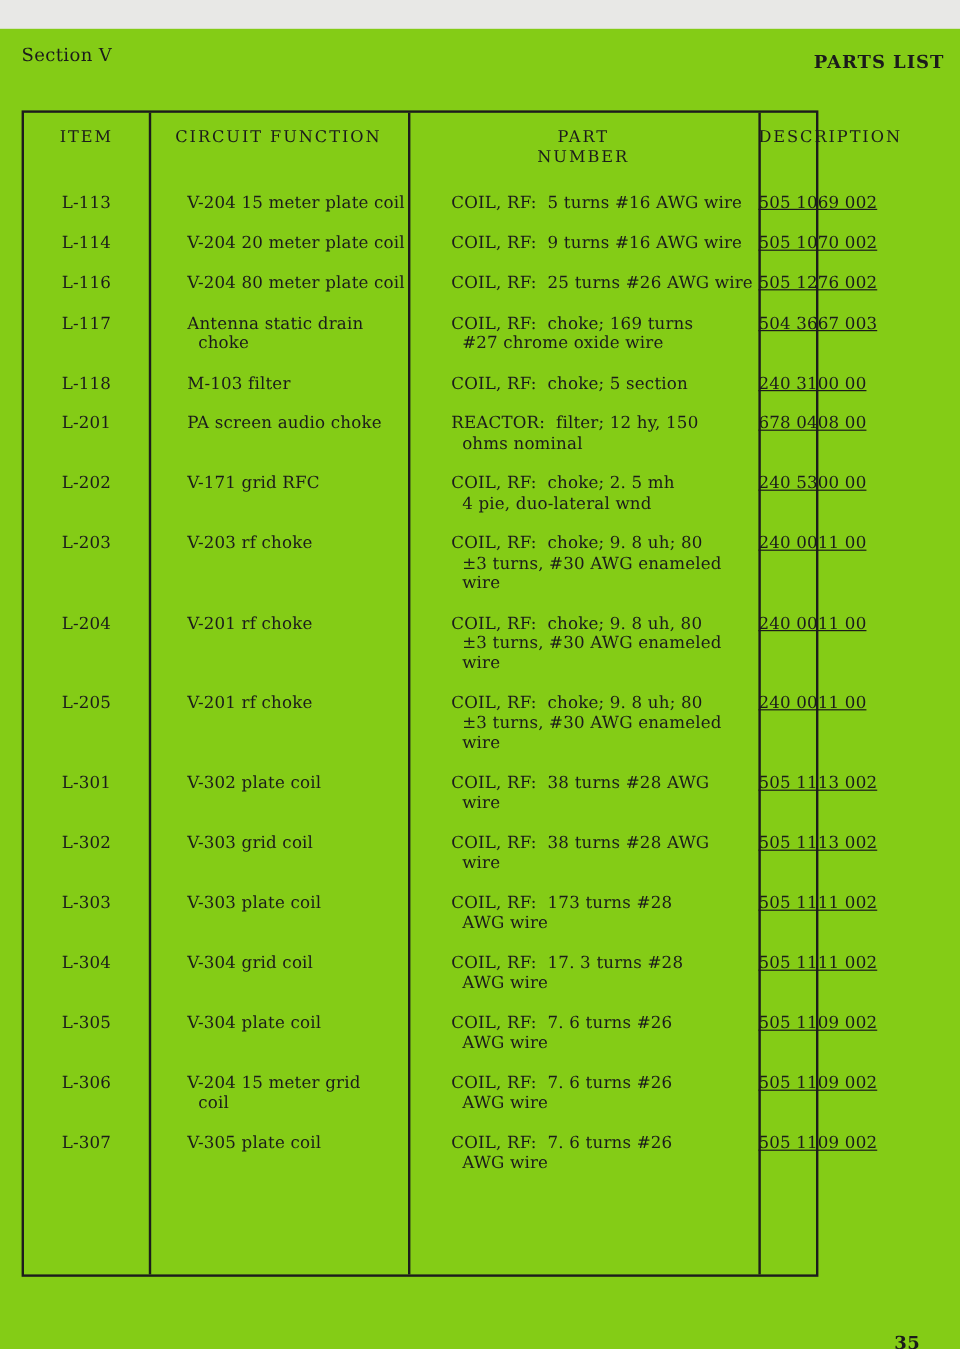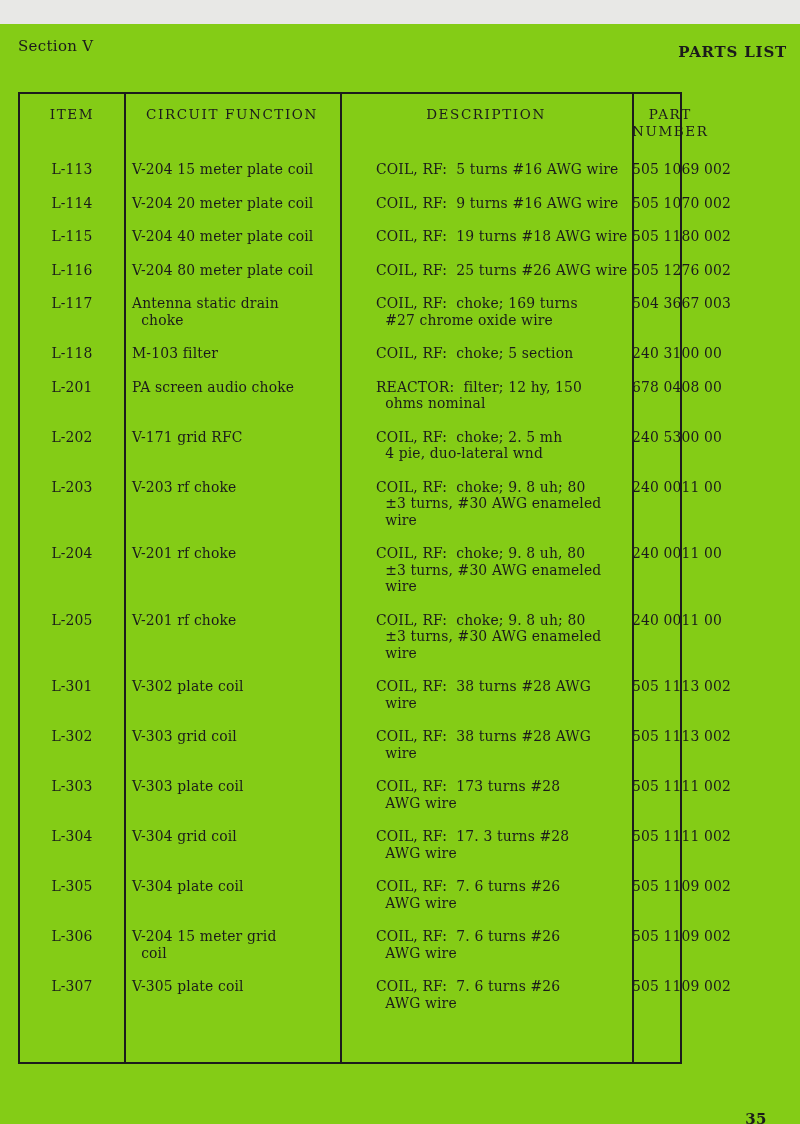--- a/index.html
+++ b/index.html
@@ -72,23 +72,23 @@
   .trow {
     margin-bottom: 17px;
   }
   .cell {
     font-size: 13.9px;
     line-height: 16.5px;
     letter-spacing: 0.15px;
     white-space: pre;
   }
   .cell-item { text-align: center; }
-  .cell-func { padding-left: 8px; }
+  .cell-func { padding-left: 32px; }
   .cell-desc { padding-left: 36px; }
-  .cell-part { text-align: center; }
+  .cell-part { text-align: center; text-decoration: underline; }
 
   .page-number {
     position: absolute;
     top: 1086px;
     right: 33px;
     font-size: 15px;
     font-weight: bold;
     letter-spacing: 0.5px;
   }
 </style>
@@ -102,43 +102,37 @@
   <div class="page-head-right">PARTS LIST</div>
 
   <div class="parts-table">
     <div class="vline vline-1"></div>
     <div class="vline vline-2"></div>
     <div class="vline vline-3"></div>
 
     <div class="thead">
       <div class="th">ITEM</div>
       <div class="th">CIRCUIT FUNCTION</div>
-      <div class="th">DESCRIPTION</div>
       <div class="th">PART
 NUMBER</div>
+      <div class="th">DESCRIPTION</div>
     </div>
 
     <div class="tbody" id="table-body">
         <div class="trow">
     <span class="cell cell-item">L-113</span>
     <span class="cell cell-func">V-204 15 meter plate coil</span>
     <span class="cell cell-desc">COIL, RF:  5 turns #16 AWG wire</span>
     <span class="cell cell-part">505 1069 002</span>
   </div>
         <div class="trow">
     <span class="cell cell-item">L-114</span>
     <span class="cell cell-func">V-204 20 meter plate coil</span>
     <span class="cell cell-desc">COIL, RF:  9 turns #16 AWG wire</span>
     <span class="cell cell-part">505 1070 002</span>
-  </div>
-        <div class="trow">
-    <span class="cell cell-item">L-115</span>
-    <span class="cell cell-func">V-204 40 meter plate coil</span>
-    <span class="cell cell-desc">COIL, RF:  19 turns #18 AWG wire</span>
-    <span class="cell cell-part">505 1180 002</span>
   </div>
         <div class="trow">
     <span class="cell cell-item">L-116</span>
     <span class="cell cell-func">V-204 80 meter plate coil</span>
     <span class="cell cell-desc">COIL, RF:  25 turns #26 AWG wire</span>
     <span class="cell cell-part">505 1276 002</span>
   </div>
         <div class="trow">
     <span class="cell cell-item">L-117</span>
     <span class="cell cell-func">Antenna static drain

